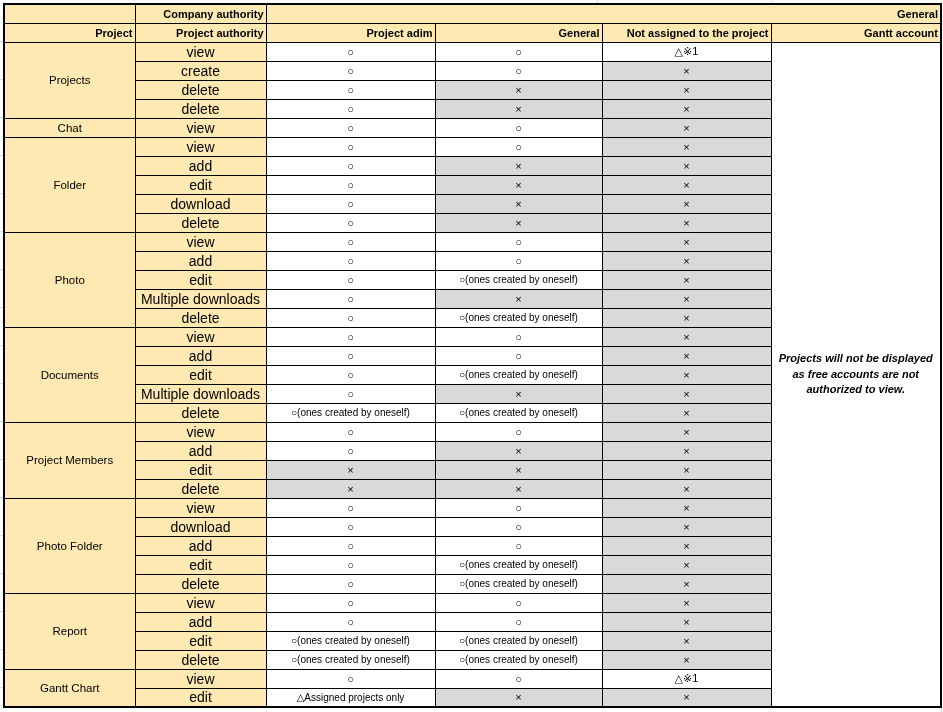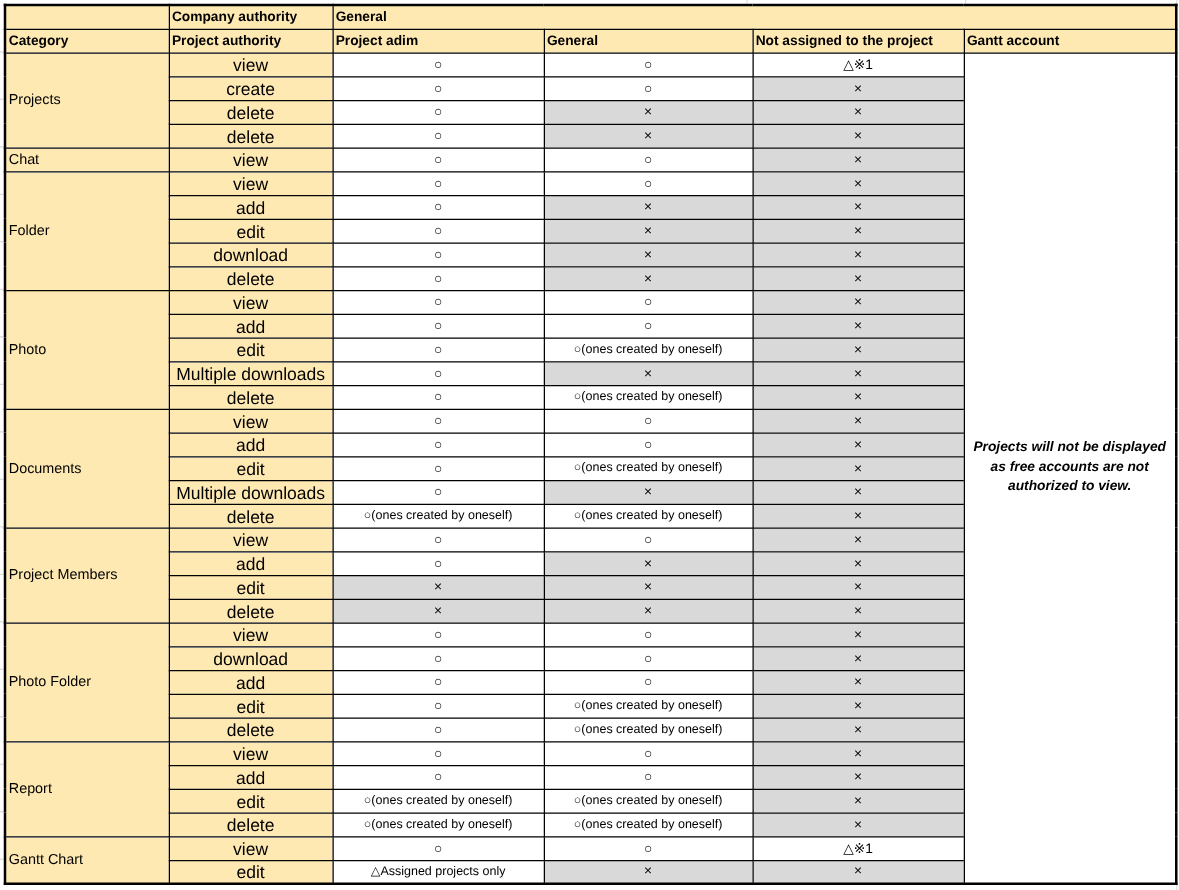--- a/index.html
+++ b/index.html
@@ -15,25 +15,25 @@
     border:2px solid var(--border,#000);
     background:#fff;
   }
   td{
     border:1px solid var(--border,#000);
     height:19px;padding:0 2px;box-sizing:border-box;
     overflow:hidden;white-space:nowrap;vertical-align:middle;
   }
   td.h{
     background:var(--yellow,#ffe9b3);
-    font-weight:bold;text-align:left;font-size:11px;
+    font-weight:bold;text-align:right;font-size:11px;
   }
   td.cat{
     background:var(--yellow,#ffe9b3);
-    font-size:11.5px;
+    text-align:center;font-size:11.5px;
   }
   td.act{
     background:var(--yellow,#ffe9b3);
     text-align:center;font-size:14px;
   }
   td.sym{
     background:var(--white,#ffffff);
     text-align:center;font-size:11px;
   }
   td.sym.deny{background:var(--gray,#d9d9d9)}
@@ -56,21 +56,21 @@
       <col style="width:169px">
       <col style="width:170px">
   </colgroup>
   <thead>
     <tr>
       <td class="h"></td>
       <td class="h">Company authority</td>
       <td class="h" colspan="4">General</td>
     </tr>
     <tr>
-      <td class="h">Category</td>
+      <td class="h">Project</td>
       <td class="h">Project authority</td>
       <td class="h">Project adim</td>
       <td class="h">General</td>
       <td class="h">Not assigned to the project</td>
       <td class="h">Gantt account</td>
     </tr>
   </thead>
   <tbody id="matrix-body">
       <tr>
         <td rowspan="4" class="cat">Projects</td>

